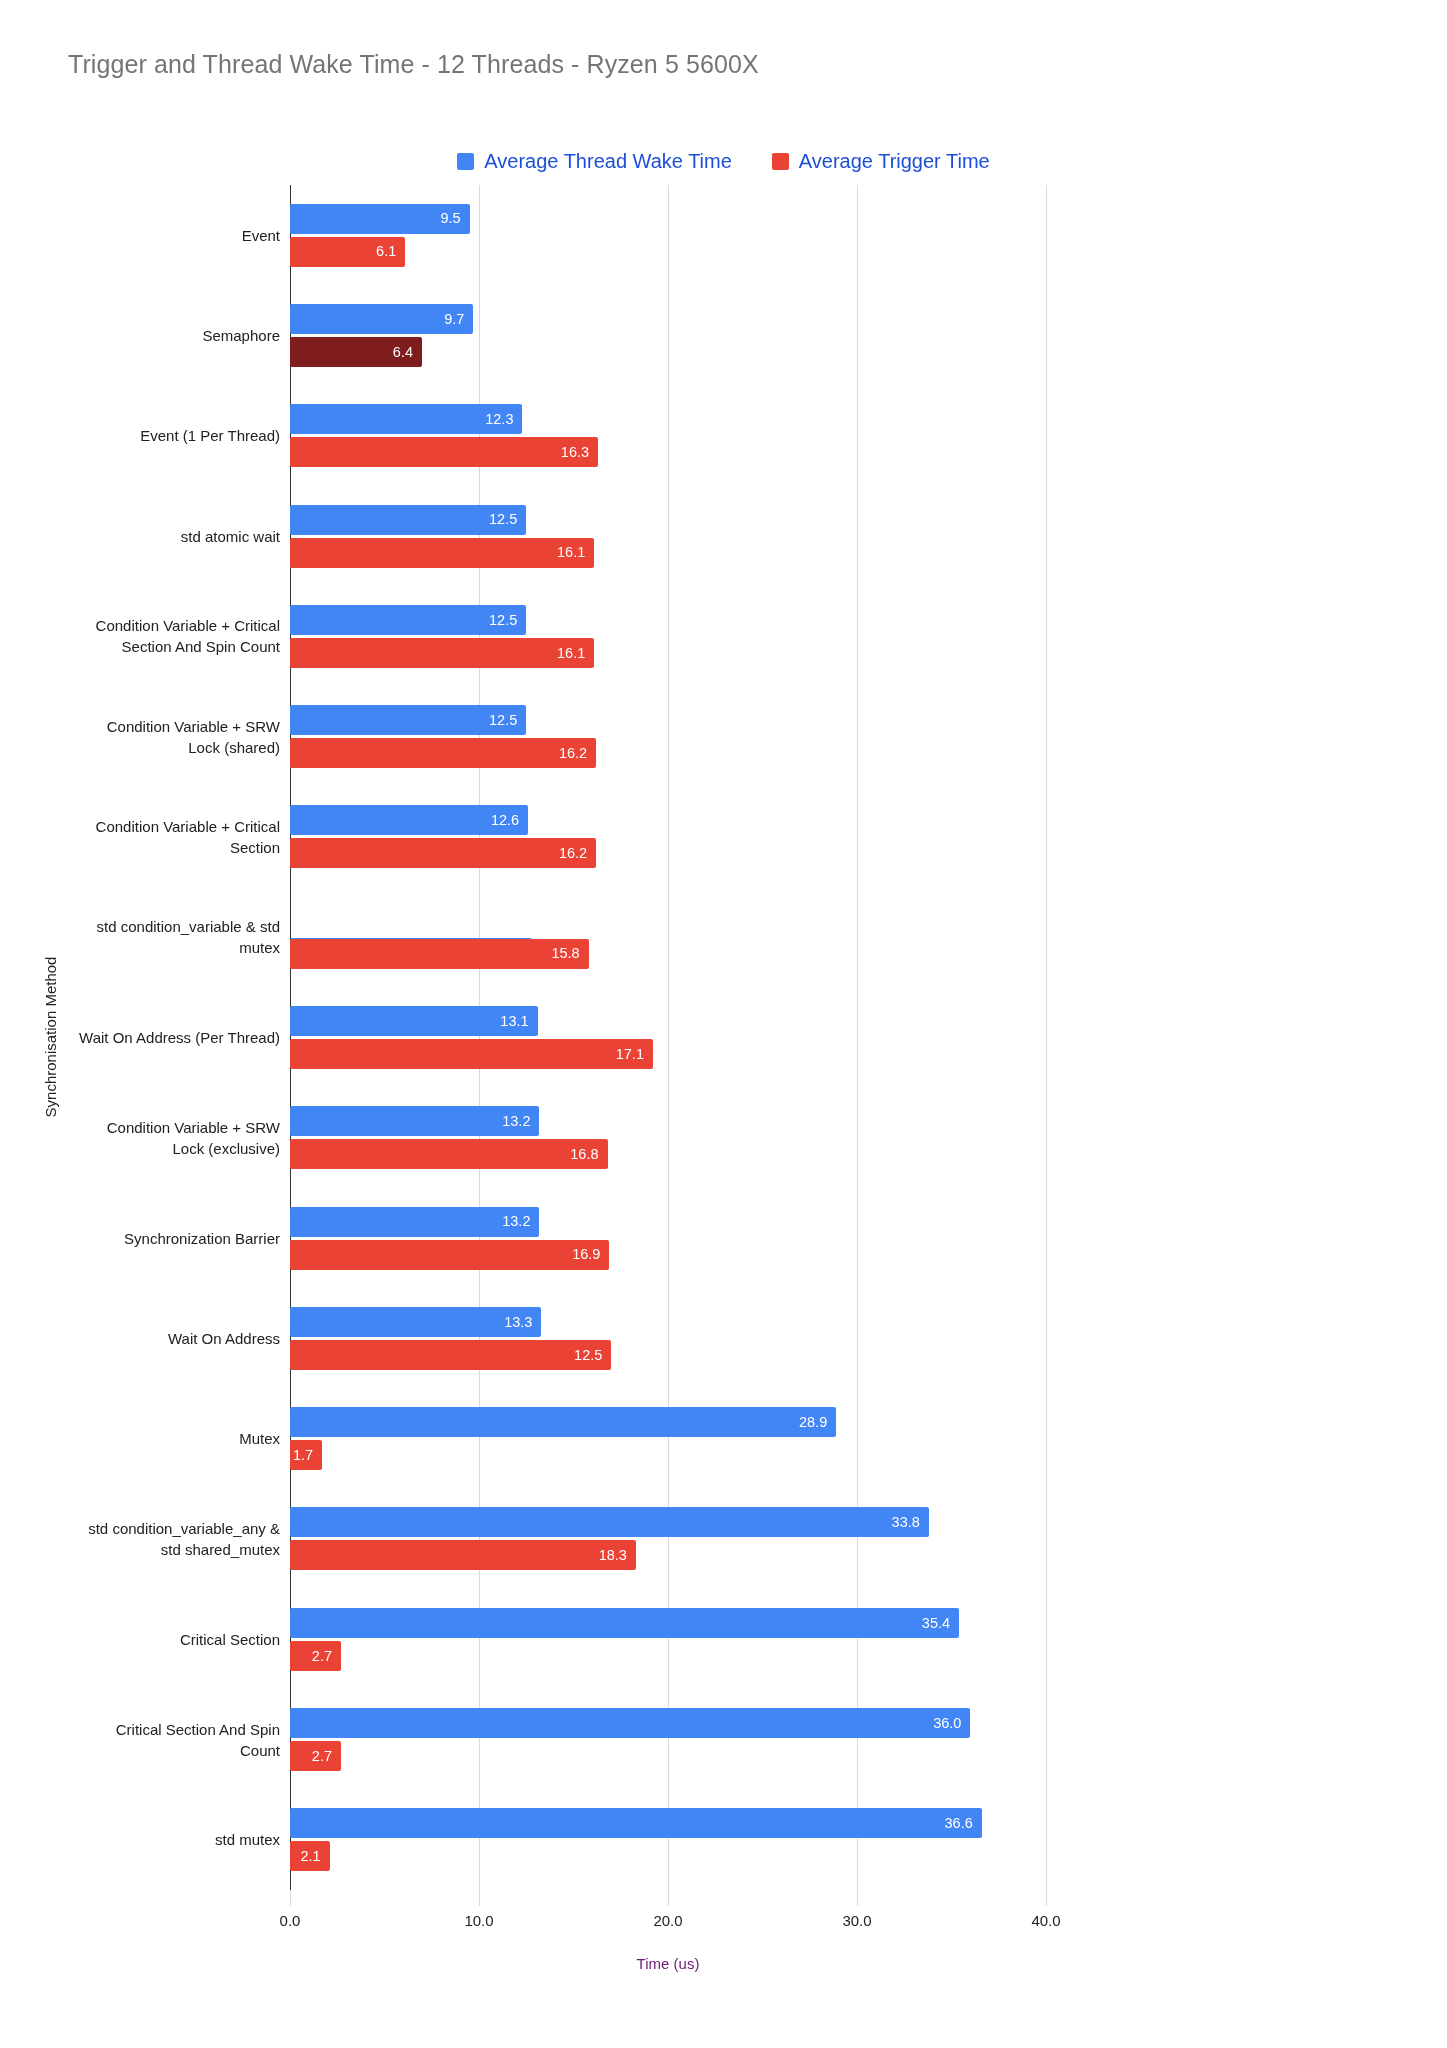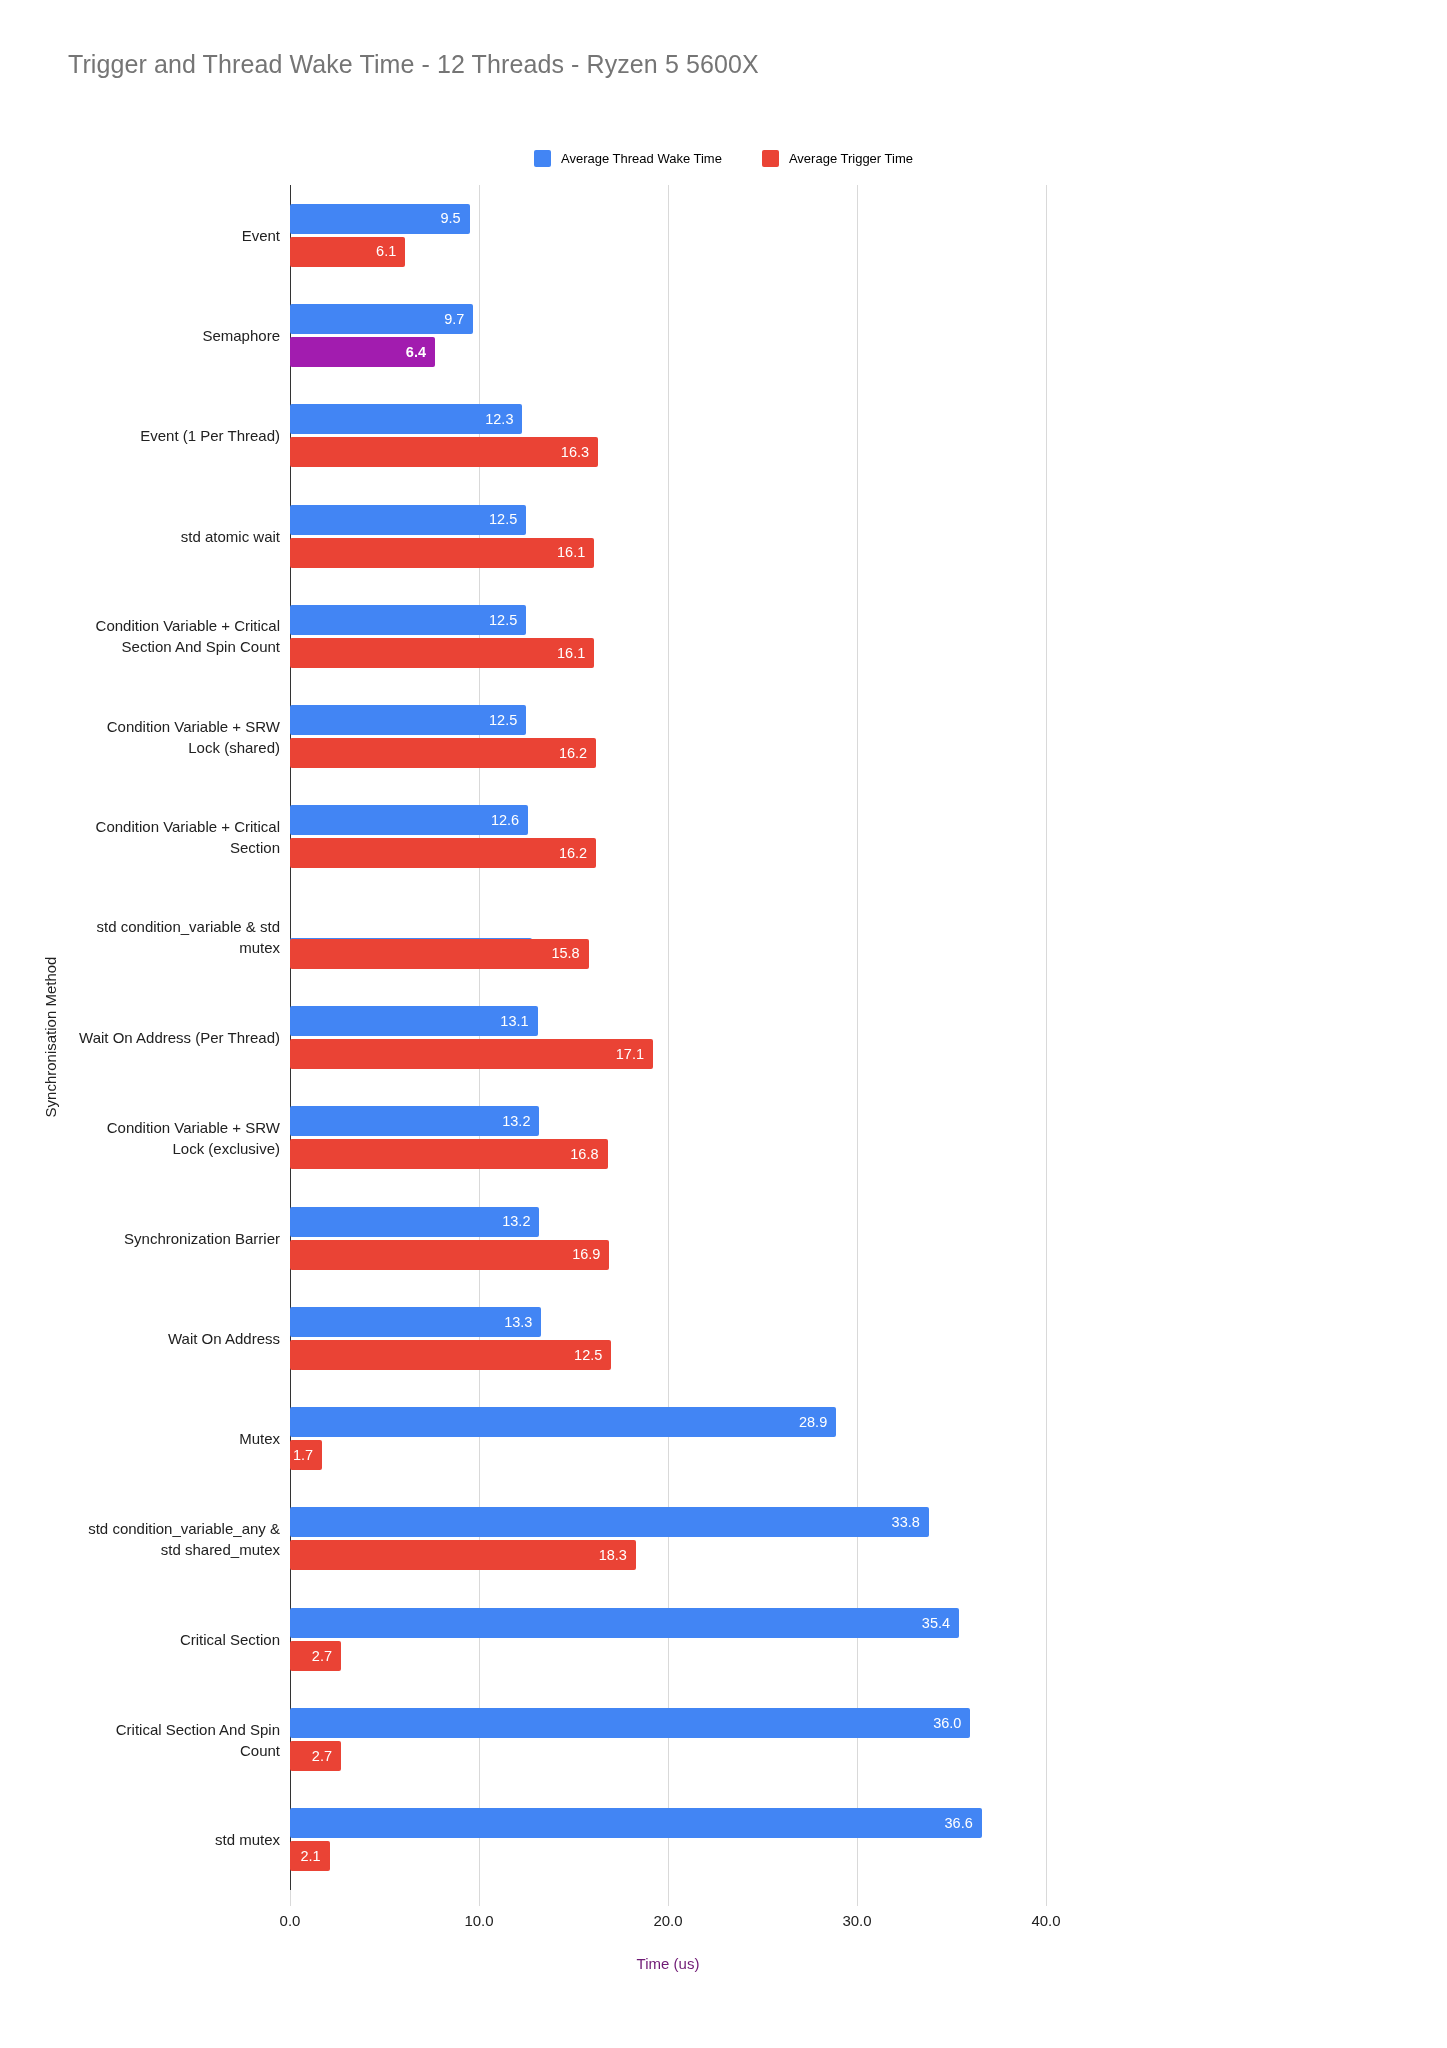--- a/index.html
+++ b/index.html
@@ -51,22 +51,22 @@
     align-items: center;
     gap: 10px;
   }
   .legend-swatch {
     width: 17px;
     height: 17px;
     border-radius: 2px;
     display: block;
   }
   .legend-label {
-    font-size: 13px;
-    color: #000000;
+    font-size: 20px;
+    color: #1d4ed8;
     white-space: nowrap;
   }
 
   
   #plot {
     position: absolute;
     left: 290px;
     top: 185px;
     width: 756px;   
     height: 1705px;
@@ -192,21 +192,21 @@
             <span class="bar-value">9.5</span>
           </div>
           <div class="bar red" style="width: 115.29px; background: rgb(234, 67, 53);">
             <span class="bar-value">6.1</span>
           </div>
         </div>
         <div class="row" style="top: 118.941px; height: 63px;">
           <div class="bar blue" style="width: 183.33px; background: rgb(66, 133, 244);">
             <span class="bar-value">9.7</span>
           </div>
-          <div class="bar red" style="width: 145px; background: #a21caf; font-weight: bold;">
+          <div class="bar red" style="width: 132px; background: #7f1d1d;">
             <span class="bar-value">6.4</span>
           </div>
         </div>
         <div class="row" style="top: 219.235px; height: 63px;">
           <div class="bar blue" style="width: 232.47px; background: rgb(66, 133, 244);">
             <span class="bar-value">12.3</span>
           </div>
           <div class="bar red" style="width: 308.07px; background: rgb(234, 67, 53);">
             <span class="bar-value">16.3</span>
           </div>

